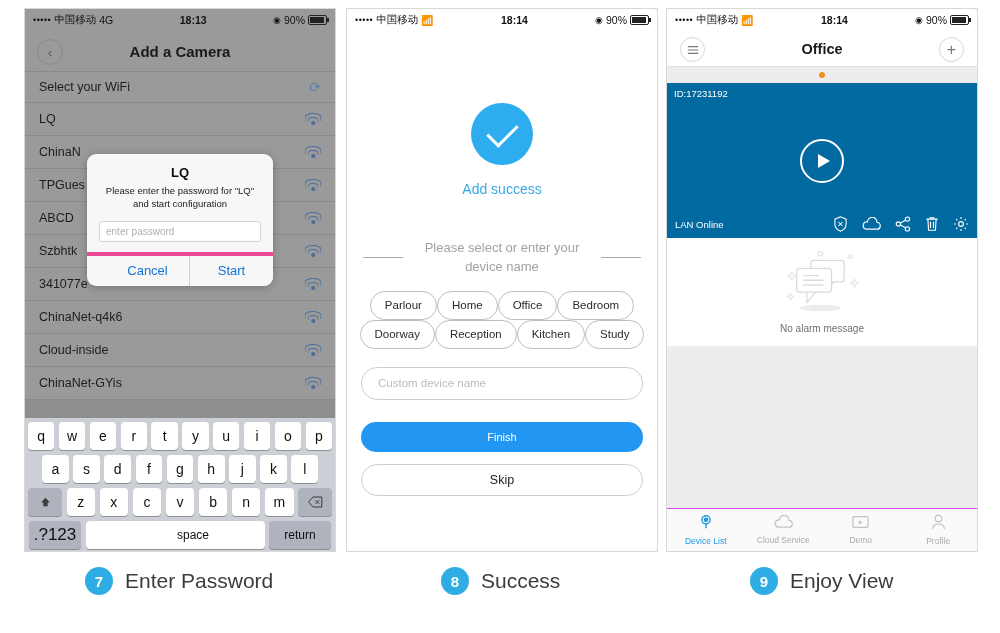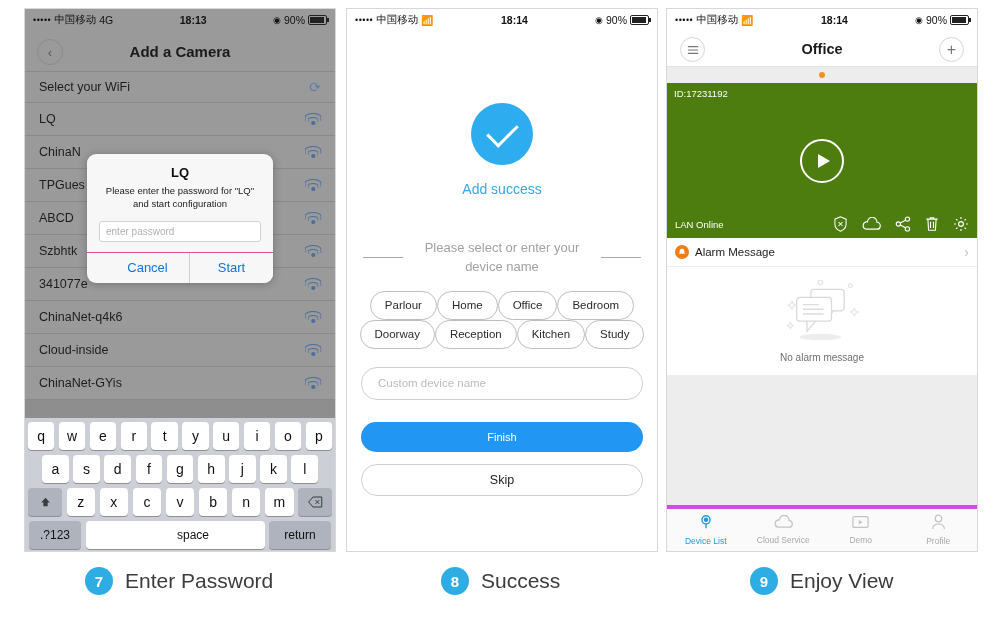--- a/index.html
+++ b/index.html
@@ -45,35 +45,35 @@
   .wifi-icon .a2{width:9px;height:4.5px;top:4px;}
   .wifi-icon .a3{width:3.5px;height:3.5px;top:8.5px;border:none;background:#4a6f9e;border-radius:50%;}
 
   .keyboard{position:absolute;left:0;right:0;bottom:0;height:133px;background:#ccd0d6;
             padding:4px 3px 5px 3px;box-sizing:border-box;}
   .krow{display:flex;justify-content:center;gap:4.5px;margin-bottom:5px;}
   .key{background:#fff;border-radius:4px;height:28px;min-width:24px;flex:1;
        display:flex;align-items:center;justify-content:center;font-size:14px;color:#111;
        box-shadow:0 1px 0 #8e9096;}
   .key.wide{flex:0 0 34px;background:#aeb3bd;}
-  .key.num{flex:0 0 52px;background:#aeb3bd;font-size:12px;}
+  .key.num{flex:0 0 52px;background:#aeb3bd;font-size:17px;}
   .key.space{flex:0 0 143px;font-size:12px;padding-left:36px;}
   .key.ret{flex:0 0 62px;background:#aeb3bd;font-size:12px;}
   .krow.r2{padding:0 14px;}
   .krow.r4{margin-bottom:0;}
 
   
   .dlg{position:absolute;left:62px;top:123px;width:186px;background:#f7f7f7;
        border-radius:9px;overflow:hidden;box-shadow:0 1px 8px rgba(0,0,0,.25);z-index:30;}
   .dlg-body{padding:11px 12px 10px;text-align:center;}
   .dlg-title{font-size:13px;font-weight:bold;color:#0d0d0d;margin-bottom:5px;}
   .dlg-msg{font-size:9.5px;color:#1b1b1b;line-height:1.35;}
   .dlg-input{margin-top:10px;background:#fff;border:1px solid #d2d2d2;border-radius:3px;
              height:19px;display:flex;align-items:center;padding:0 6px;font-size:10px;color:#b0b0b0;}
-  .dlg-btns{display:flex;border-top:1px solid #ec4899;padding-left:19px;}
+  .dlg-btns{display:flex;border-top:4px solid #ec4899;padding-left:19px;}
   .dlg-btn{flex:1;height:30px;display:flex;align-items:center;justify-content:center;
            font-size:13px;color:#1274d6;background:#f7f7f7;}
   .dlg-btn+.dlg-btn{border-left:1px solid #d0d0d0;}
 
   
   #phone2 .body2{height:520px;background:#fff;position:relative;}
   .succ-circle{width:62px;height:62px;border-radius:50%;background:#2eacf0;margin:72px auto 0;
                display:flex;align-items:center;justify-content:center;}
   .checkmark{width:26px;height:14px;border-left:3.5px solid #fff;border-bottom:3.5px solid #fff;
              transform:rotate(-45deg);margin-top:-6px;}
@@ -95,21 +95,21 @@
   #phone3 .body3{height:520px;background:#ededed;position:relative;}
   .navbar3{height:35px;background:#fff;display:flex;align-items:center;justify-content:center;
            position:relative;border-bottom:1px solid #e3e3e3;}
   .navbar3 .title{font-size:14.5px;font-weight:bold;color:#1a1a1a;}
   .nb-round{position:absolute;top:6px;width:23px;height:23px;border-radius:50%;
             border:1px solid #d6d6d6;display:flex;align-items:center;justify-content:center;color:#777;}
   .nb-left{left:13px;}
   .nb-right{right:13px;font-size:16px;line-height:1;}
   .pagedots{height:16px;background:#ededed;display:flex;align-items:center;justify-content:center;}
   .pagedots i{width:6px;height:6px;border-radius:50%;background:#f0921e;display:block;}
-  .video{height:155px;background:#4d7c0f;position:relative;}
+  .video{height:155px;background:#0369a1;position:relative;}
   .vid-id{position:absolute;left:7px;top:5px;color:#fff;font-size:9.5px;}
   .playbtn{position:absolute;left:50%;top:50%;transform:translate(-50%,-50%);
            width:40px;height:40px;border:2px solid #fff;border-radius:50%;
            display:flex;align-items:center;justify-content:center;}
   .playtri{width:0;height:0;border-left:12px solid #fff;border-top:7.5px solid transparent;
            border-bottom:7.5px solid transparent;margin-left:4px;}
   .vidbar{position:absolute;left:0;right:0;bottom:0;height:28px;display:flex;align-items:center;
           justify-content:space-between;padding:0 8px;box-sizing:border-box;}
   .vidbar .lan{color:#fff;font-size:9.5px;}
   .vidicons{display:flex;align-items:center;gap:14px;}
@@ -117,21 +117,21 @@
   .alarmhead{height:28px;background:#fff;display:flex;align-items:center;padding:0 8px;
              border-bottom:1px solid #eee;}
   .alarm-ic{width:14px;height:14px;border-radius:50%;background:#f07d18;margin-right:6px;
             display:flex;align-items:center;justify-content:center;}
   .alarmhead .atxt{font-size:11.5px;color:#1d1d1d;flex:1;}
   .chev{color:#c0c0c0;font-size:14px;}
   .alarmbody{background:#fff;height:108px;display:flex;flex-direction:column;align-items:center;
              justify-content:center;}
   .noalarm{font-size:10px;color:#6f6f6f;margin-top:4px;}
   .tabbar{position:absolute;left:0;right:0;bottom:0;height:42px;background:#fafafa;
-          border-top:4px solid #d946ef;display:flex;text-align:right;}
+          border-top:1px solid #d946ef;display:flex;text-align:right;}
   .tab{flex:1;display:flex;flex-direction:column;align-items:center;justify-content:center;gap:2px;}
   .tab .tl{font-size:8.5px;color:#a9a9a9;}
   .tab.active .tl{color:#1e9ae0;}
 
   
   .caption{position:absolute;bottom:38px;display:flex;align-items:center;gap:12px;}
   .capnum{width:28px;height:28px;border-radius:50%;background:#2eade4;color:#fff;
           display:flex;align-items:center;justify-content:center;font-size:15px;font-weight:bold;}
   .captxt{font-size:21px;color:#3c3c3c;}
   #cap1{left:85px;}
@@ -435,29 +435,20 @@
             <span>
               <svg width="16" height="16" viewBox="0 0 18 18" fill="none" stroke="#fff" stroke-width="1.3">
                 <circle cx="9" cy="9" r="2.7"></circle>
                 <path d="M9 1.2v2.1M9 14.7v2.1M1.2 9h2.1M14.7 9h2.1M3.5 3.5l1.5 1.5M13 13l1.5 1.5M14.5 3.5 13 5M5 13l-1.5 1.5"></path>
                 </svg>
             </span>
           </span>
         </div>
       </div>
 
-      <div class="alarmhead">
-        <span class="alarm-ic">
-          <svg width="8" height="8" viewBox="0 0 10 10" fill="#fff">
-              <path d="M5 1a3 3 0 0 0-3 3v2L1 7.3h8L8 6V4a3 3 0 0 0-3-3z"></path>
-            </svg>
-        </span>
-        <span class="atxt">Alarm Message</span>
-        <span class="chev">›</span>
-      </div>
 
       <div class="alarmbody">
         <svg width="96" height="68" viewBox="0 0 120 86" fill="none" stroke="#d9d9d9" stroke-width="1.6">
           <rect x="46" y="12" width="42" height="27" rx="4"></rect>
           <path d="M66 39v9l9-9"></path>
           <rect x="28" y="22" width="44" height="30" rx="4" fill="#fff"></rect>
           <path d="M41 52v13l11-13"></path>
           <path d="M36 31h20M36 37h26M36 43h26" stroke="#dcdcdc"></path>
           <circle cx="58" cy="3" r="3" stroke="#e6e6e6"></circle>
           <circle cx="96" cy="7" r="2.4" stroke="#e6e6e6"></circle>

